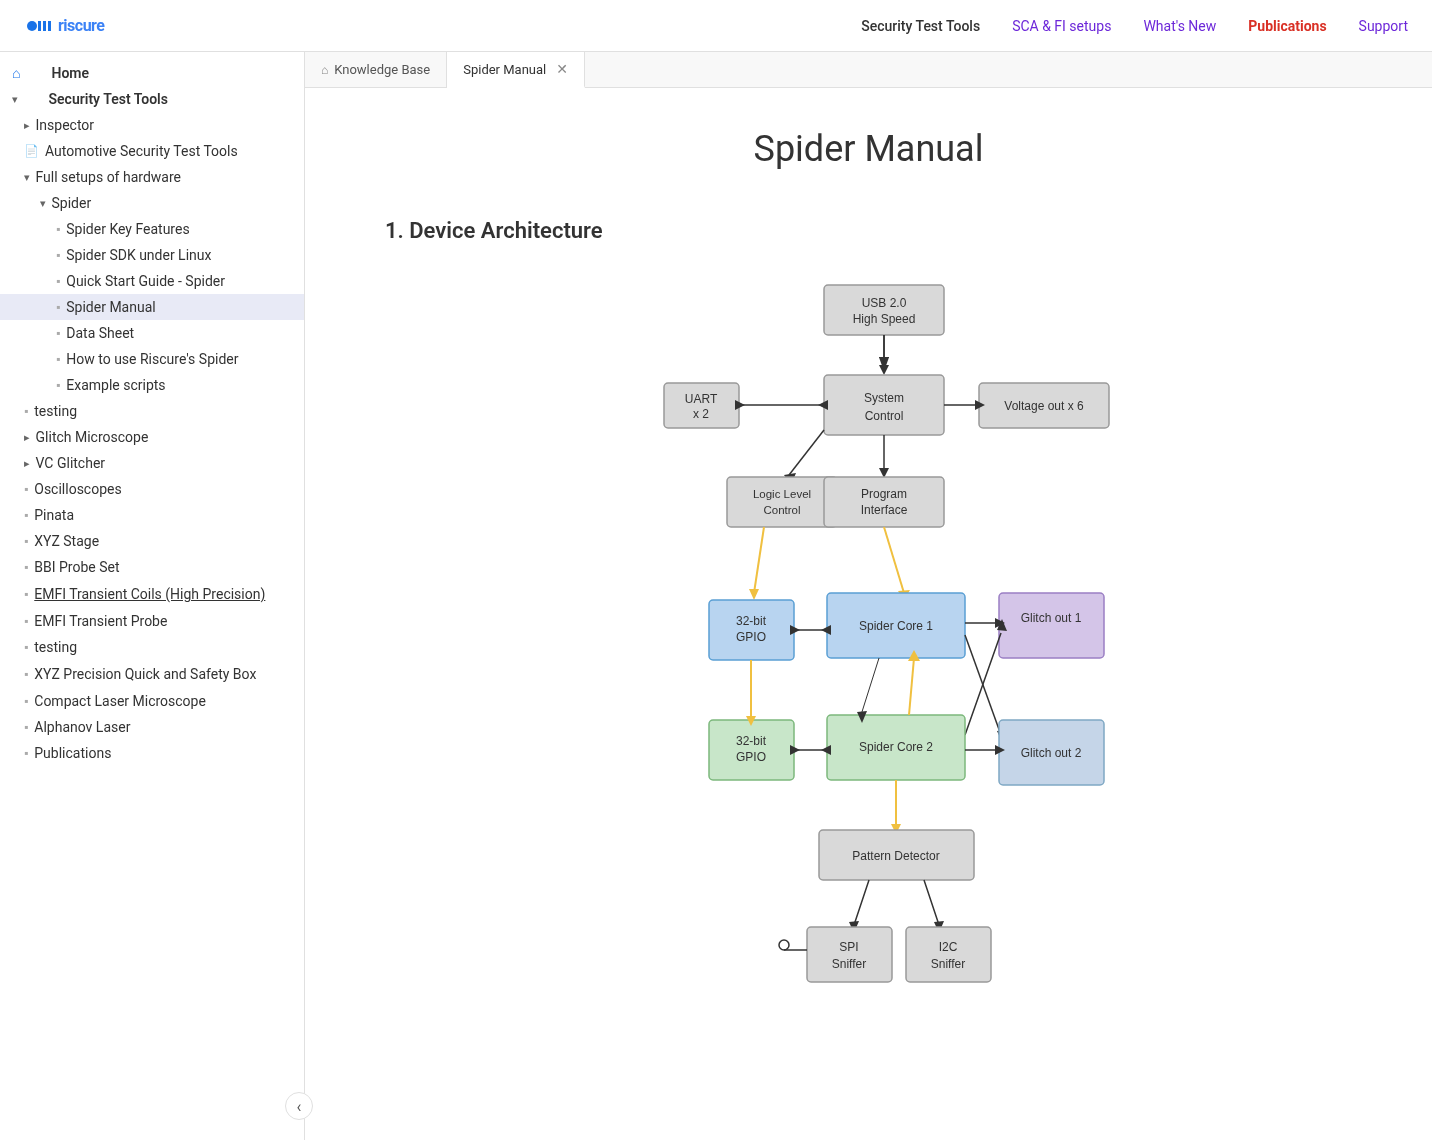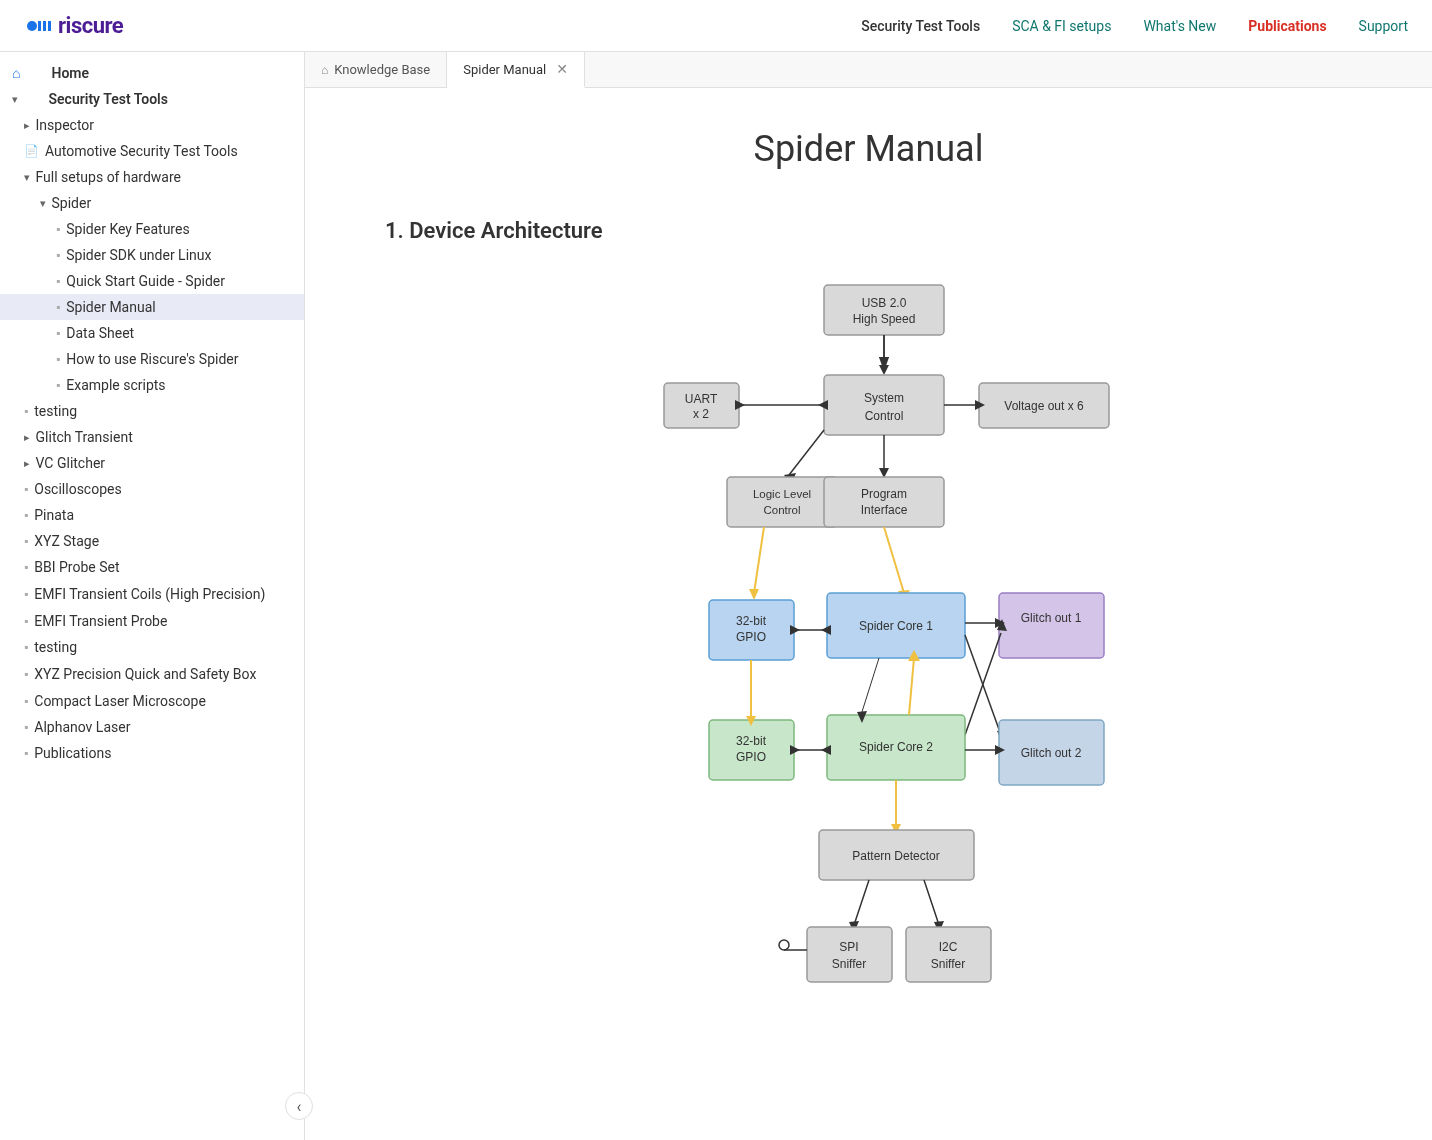--- a/index.html
+++ b/index.html
@@ -14,37 +14,37 @@
       height: 52px;
       border-bottom: 1px solid #e0e0e0;
       background: #fff;
     }
     .logo {
       display: flex;
       align-items: center;
       gap: 6px;
     }
     .logo-text {
-      font-size: 22px;
+      font-size: 16px;
       font-weight: 700;
-      color: #4c1d95;
+      color: #3b82f6;
       letter-spacing: -0.5px;
     }
     .logo-icon {
       width: 28px;
       height: 28px;
     }
     .nav-links {
       display: flex;
       gap: 32px;
       align-items: center;
     }
     .nav-link {
       font-size: 14px;
-      color: #0f766e;
+      color: #6d28d9;
       cursor: pointer;
       text-decoration: none;
     }
     .nav-link.active { color: #333; font-weight: 500; }
     .nav-link.publications { color: #d93025; font-weight: bold; }
 
     
     .layout {
       display: flex;
       height: calc(100vh - 52px);
@@ -257,21 +257,21 @@
       <span class="sidebar-label">Example scripts</span>
     </div>
 
     <div class="sidebar-item indent-1">
       <span style="color:#aaa; font-size:12px;">▪</span>
       <span class="sidebar-label">testing</span>
     </div>
 
     <div class="sidebar-item indent-1">
       <span style="color:#666; font-size:11px;">▸</span>
-      <span class="sidebar-label">Glitch Transient</span>
+      <span class="sidebar-label">Glitch Microscope</span>
     </div>
 
     <div class="sidebar-item indent-1">
       <span style="color:#666; font-size:11px;">▸</span>
       <span class="sidebar-label">VC Glitcher</span>
     </div>
 
     <div class="sidebar-item indent-1">
       <span style="color:#aaa; font-size:12px;">▪</span>
       <span class="sidebar-label">Oscilloscopes</span>
@@ -287,21 +287,21 @@
       <span class="sidebar-label">XYZ Stage</span>
     </div>
 
     <div class="sidebar-item indent-1">
       <span style="color:#aaa; font-size:12px;">▪</span>
       <span class="sidebar-label">BBI Probe Set</span>
     </div>
 
     <div class="sidebar-item indent-1">
       <span style="color:#aaa; font-size:12px;">▪</span>
-      <span class="sidebar-label" style="white-space: normal; line-height: 1.3;">EMFI Transient Coils (High Precision)</span>
+      <span class="sidebar-label" style="white-space: normal; line-height: 1.3; text-decoration: underline;">EMFI Transient Coils (High Precision)</span>
     </div>
 
     <div class="sidebar-item indent-1">
       <span style="color:#aaa; font-size:12px;">▪</span>
       <span class="sidebar-label">EMFI Transient Probe</span>
     </div>
 
     <div class="sidebar-item indent-1">
       <span style="color:#aaa; font-size:12px;">▪</span>
       <span class="sidebar-label">testing</span>

